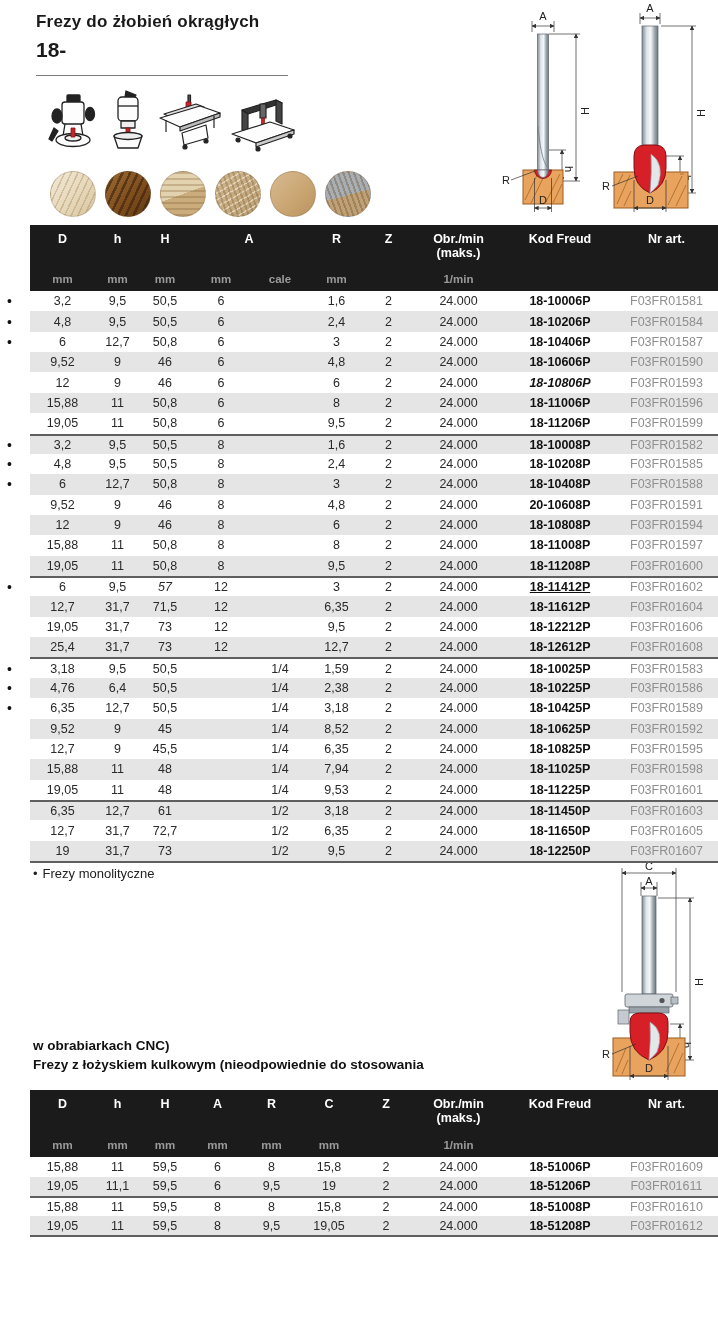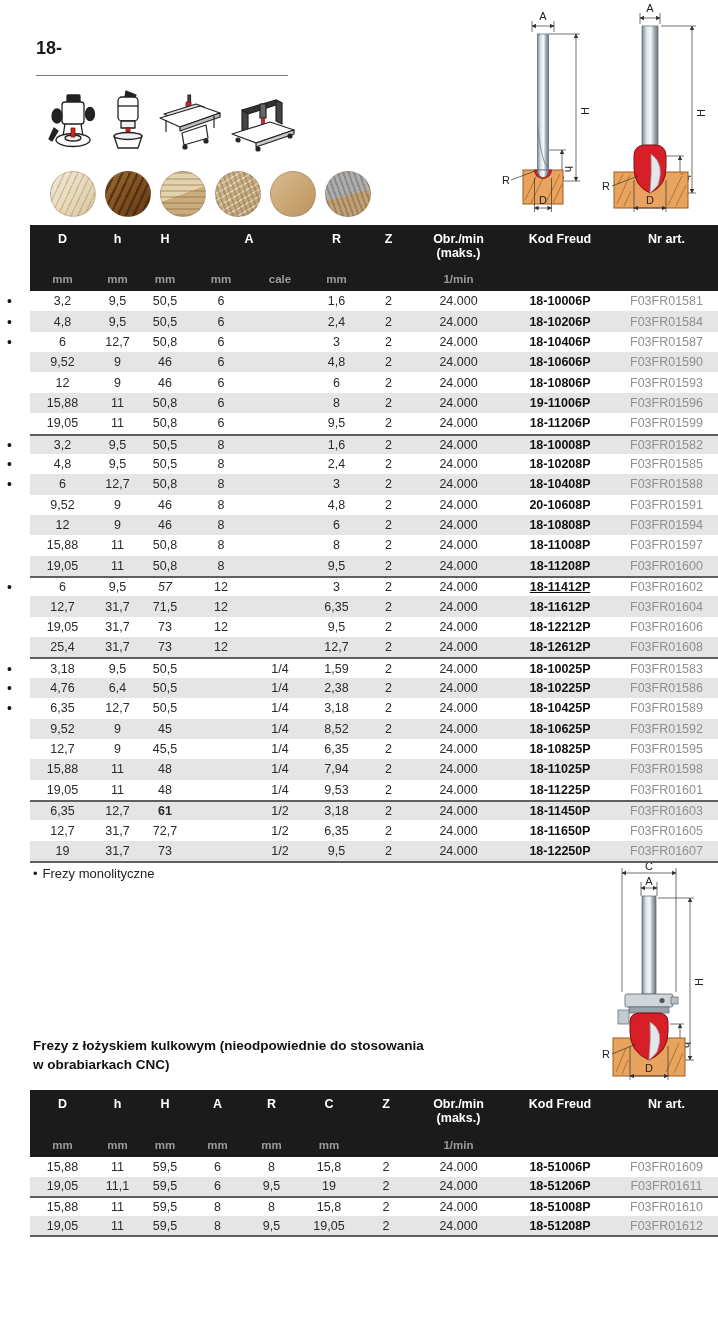--- a/index.html
+++ b/index.html
@@ -1,19 +1,19 @@
 <!DOCTYPE html>
 <html><head>
 <meta charset="utf-8">
 <style>
   html,body{margin:0;padding:0;background:#fff;}
   .page{position:relative;width:718px;height:1327px;background:#fff;overflow:hidden;
         font-family:"Liberation Sans",sans-serif;color:#1a1a1a;}
   .title-line1{position:absolute;left:36px;top:12px;font-size:17px;font-weight:bold;letter-spacing:.2px;}
-  .title-line2{position:absolute;left:36px;top:38px;font-size:18px;font-weight:bold;}
+  .title-line2{position:absolute;left:36px;top:38px;font-size:21px;font-weight:bold;}
   .title-rule{position:absolute;left:36px;top:75px;width:252px;height:1px;background:#7a7a7a;}
 
   .machines{position:absolute;left:48px;top:90px;display:flex;align-items:flex-end;gap:8px;}
   .machines svg{display:block;}
 
   .materials{position:absolute;left:50px;top:171px;display:flex;gap:9px;}
   .mat{width:46px;height:46px;border-radius:50%;border:1px solid rgba(120,100,70,.25);box-sizing:border-box;}
   .mat-softwood{background:
       repeating-linear-gradient(115deg, rgba(170,140,95,.40) 0 1.5px, transparent 1.5px 6px),
       linear-gradient(135deg,#f1e9d8 0%,#e6d8ba 55%,#d7c5a0 100%);}
@@ -59,20 +59,21 @@
 
   .footnote{position:absolute;left:33px;top:866px;font-size:13px;color:#222;}
   .footnote .marker{margin-right:5px;}
   .section2-title{position:absolute;left:33px;top:1036px;width:480px;font-size:13.5px;font-weight:bold;line-height:19px;color:#111;}
 </style>
 </head>
 <body>
 
 <div class="page">
 
+  <div class="title-line1">Frezy do żłobień okrągłych</div>
   <div class="title-line2">18-</div>
   <div class="title-rule"></div>
 
   <div class="machines">
     <svg width="50" height="60" viewBox="0 0 50 60">
       <g stroke="#222" stroke-width="1.3" fill="#fdfdfd" stroke-linejoin="round">
         <path d="M6,36 L1,47 L4,49 L10,39 Z" fill="#222"></path>
         <rect x="19" y="3" width="13" height="8" rx="1" fill="#222"></rect>
         <rect x="14" y="10" width="22" height="22" rx="3"></rect>
         <ellipse cx="9" cy="24" rx="5" ry="7" fill="#222"></ellipse>
@@ -388,33 +389,33 @@
       </div>
       <div class="trow">
         <div class="cell c-d" style="width: 65px;">12</div>
         <div class="cell c-h" style="width: 45px;">9</div>
         <div class="cell c-hh" style="width: 50px;">46</div>
         <div class="cell c-a_mm" style="width: 62px;">6</div>
         <div class="cell c-a_cale" style="width: 56px;"></div>
         <div class="cell c-r" style="width: 57px;">6</div>
         <div class="cell c-z" style="width: 47px;">2</div>
         <div class="cell c-rpm" style="width: 93px;">24.000</div>
-        <div class="cell c-kod" style="width: 110px;">18-10806P</div>
+        <div class="cell c-kod" style="width: 110px; font-style: italic;">18-10806P</div>
         <div class="cell c-nr" style="width: 103px;">F03FR01593</div>
       </div>
       <div class="trow alt">
         <div class="cell c-d" style="width: 65px;">15,88</div>
         <div class="cell c-h" style="width: 45px;">11</div>
         <div class="cell c-hh" style="width: 50px;">50,8</div>
         <div class="cell c-a_mm" style="width: 62px;">6</div>
         <div class="cell c-a_cale" style="width: 56px;"></div>
         <div class="cell c-r" style="width: 57px;">8</div>
         <div class="cell c-z" style="width: 47px;">2</div>
         <div class="cell c-rpm" style="width: 93px;">24.000</div>
-        <div class="cell c-kod" style="width: 110px;">19-11006P</div>
+        <div class="cell c-kod" style="width: 110px;">18-11006P</div>
         <div class="cell c-nr" style="width: 103px;">F03FR01596</div>
       </div>
       <div class="trow">
         <div class="cell c-d" style="width: 65px;">19,05</div>
         <div class="cell c-h" style="width: 45px;">11</div>
         <div class="cell c-hh" style="width: 50px;">50,8</div>
         <div class="cell c-a_mm" style="width: 62px;">6</div>
         <div class="cell c-a_cale" style="width: 56px;"></div>
         <div class="cell c-r" style="width: 57px;">9,5</div>
         <div class="cell c-z" style="width: 47px;">2</div>
@@ -641,21 +642,21 @@
         <div class="cell c-a_cale" style="width: 56px;">1/4</div>
         <div class="cell c-r" style="width: 57px;">9,53</div>
         <div class="cell c-z" style="width: 47px;">2</div>
         <div class="cell c-rpm" style="width: 93px;">24.000</div>
         <div class="cell c-kod" style="width: 110px;">18-11225P</div>
         <div class="cell c-nr" style="width: 103px; text-align: center;">F03FR01601</div>
       </div>
       <div class="trow alt sep">
         <div class="cell c-d" style="width: 65px;">6,35</div>
         <div class="cell c-h" style="width: 45px;">12,7</div>
-        <div class="cell c-hh" style="width: 50px; font-weight: bold;">61</div>
+        <div class="cell c-hh" style="width: 50px;">61</div>
         <div class="cell c-a_mm" style="width: 62px;"></div>
         <div class="cell c-a_cale" style="width: 56px;">1/2</div>
         <div class="cell c-r" style="width: 57px;">3,18</div>
         <div class="cell c-z" style="width: 47px;">2</div>
         <div class="cell c-rpm" style="width: 93px;">24.000</div>
         <div class="cell c-kod" style="width: 110px;">18-11450P</div>
         <div class="cell c-nr" style="width: 103px;">F03FR01603</div>
       </div>
       <div class="trow">
         <div class="cell c-d" style="width: 65px;">12,7</div>
@@ -681,22 +682,22 @@
         <div class="cell c-kod" style="width: 110px;">18-12250P</div>
         <div class="cell c-nr" style="width: 103px;">F03FR01607</div>
       </div>
     </div>
 
   <div class="footnote">
     <span class="marker">•</span><span>Frezy monolityczne</span>
   </div>
 
   <div class="section2-title">
+    <div>w obrabiarkach CNC)</div>
     <div>Frezy z łożyskiem kulkowym (nieodpowiednie do stosowania</div>
-    <div>w obrabiarkach CNC)</div>
   </div>
 
   <div id="table2" class="tbl">
       <div class="thead">
         <div class="hlabels">
           <div class="hcell" style="width: 65px;">
             <div class="hl1">D</div>
           </div>
           <div class="hcell" style="width: 45px;">
             <div class="hl1">h</div>

